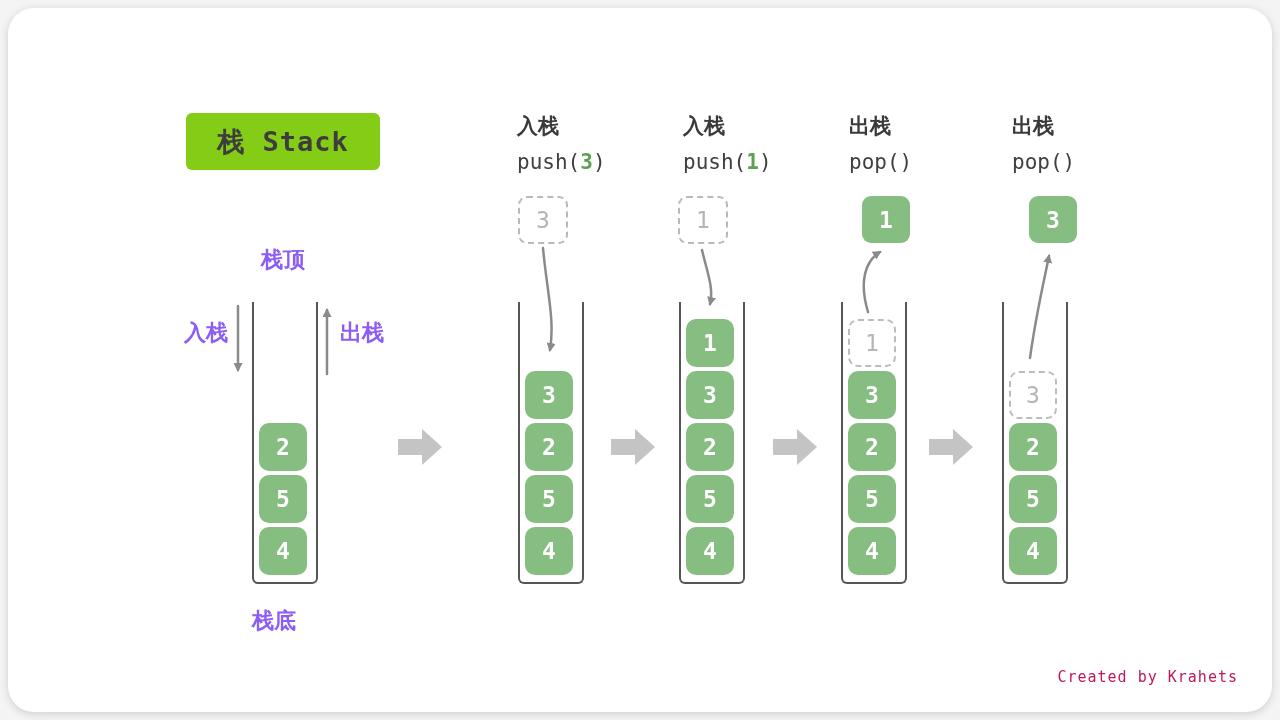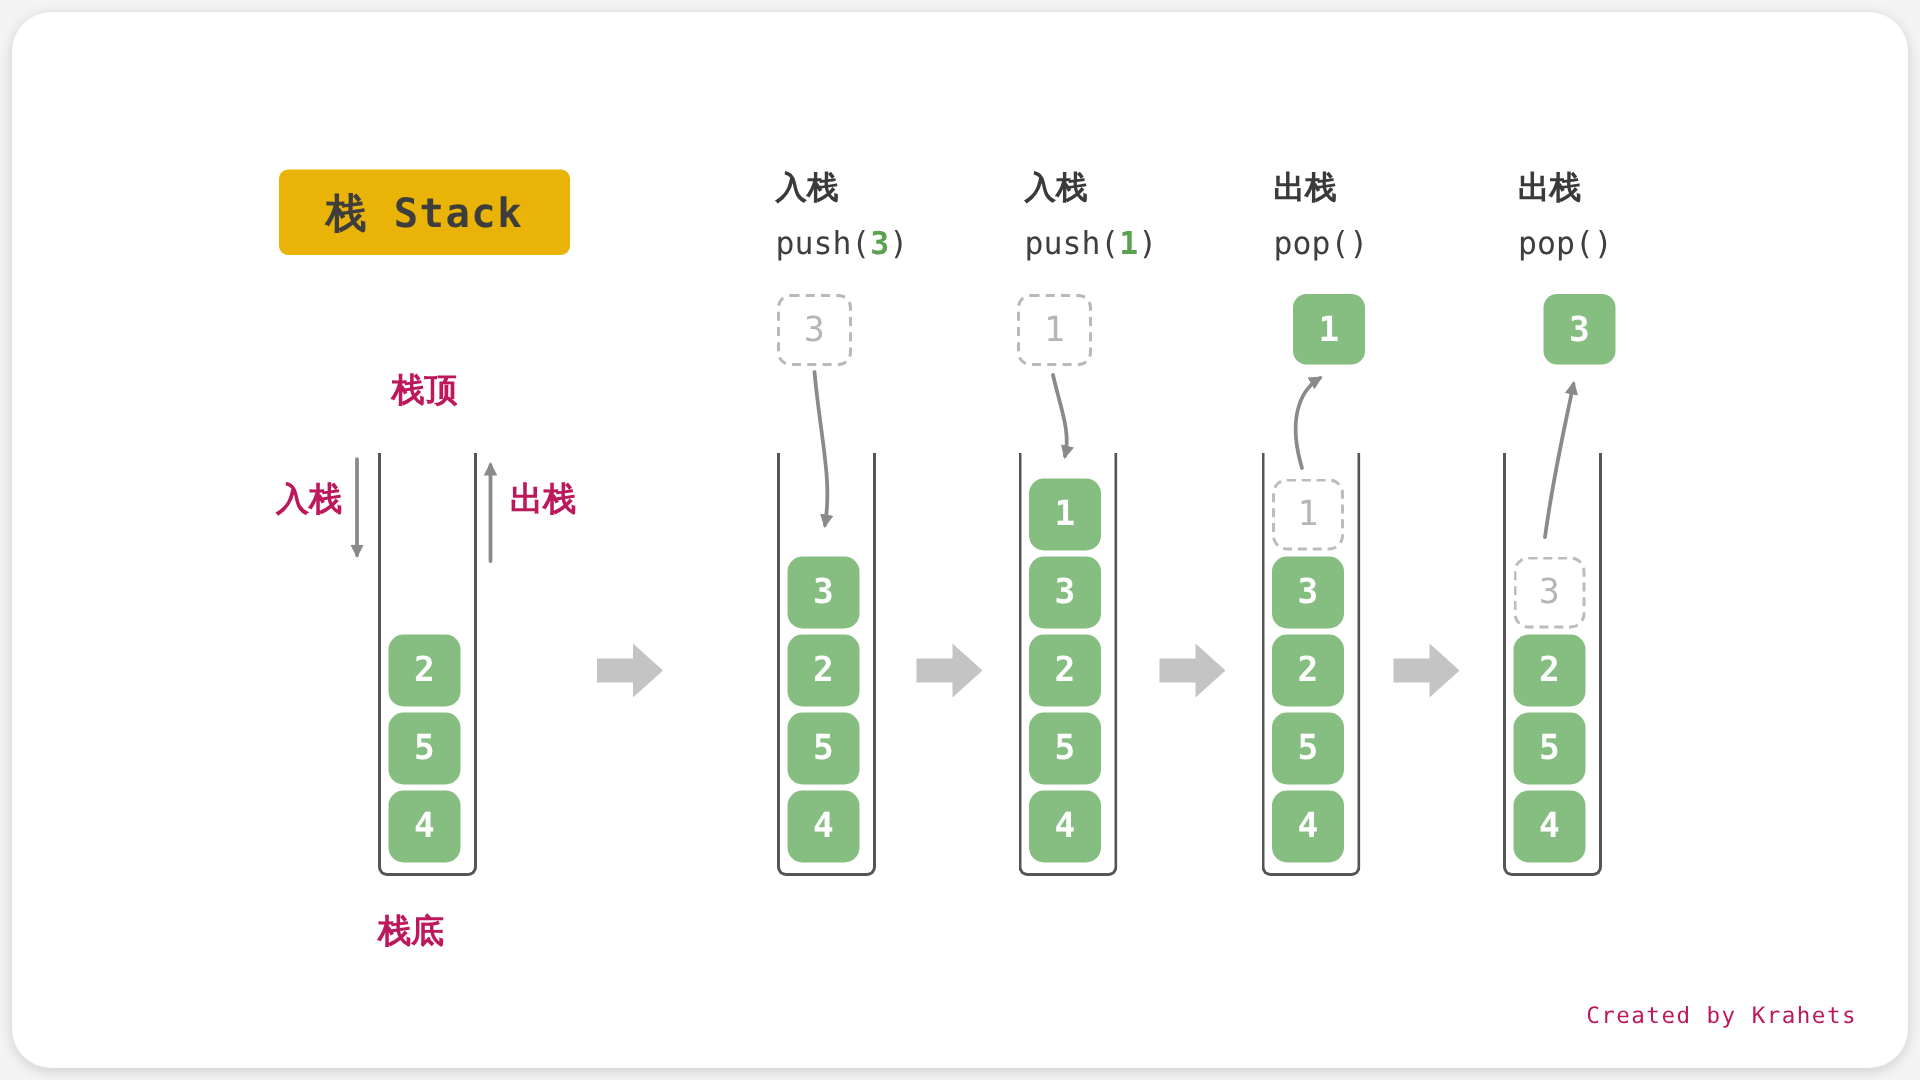--- a/index.html
+++ b/index.html
@@ -1,28 +1,28 @@
 <!DOCTYPE html>
 <html><head>
 <meta charset="utf-8">
 <style>
   html,body{margin:0;padding:0;background:#f4f4f4;}
   .canvas{position:relative;width:1280px;height:720px;overflow:hidden;
           font-family:"Liberation Sans","DejaVu Sans",sans-serif;}
   .card{position:absolute;left:8px;top:8px;width:1264px;height:704px;
         background:#ffffff;border-radius:26px;box-shadow:0 2px 9px rgba(0,0,0,0.16);}
   .title-box{position:absolute;left:186px;top:113px;width:194px;height:57px;
-             background:#eab308;border-radius:6px;display:flex;align-items:center;justify-content:center;}
+             background:#84cc16;border-radius:6px;display:flex;align-items:center;justify-content:center;}
   .title-box span{font-family:"DejaVu Sans Mono",monospace;font-size:27px;font-weight:700;
                   color:#3d3d3d;letter-spacing:1px;}
   .op-header{position:absolute;top:108px;line-height:36px;}
   .op-cn{font-size:21px;font-weight:700;color:#3a3a3a;}
   .op-code{font-family:"DejaVu Sans Mono",monospace;font-size:21px;color:#3f3f3f;text-align:right;}
   .op-code .arg{color:#5aa150;font-weight:700;}
-  .label{position:absolute;font-size:22px;font-weight:700;color:#be185d;}
+  .label{position:absolute;font-size:22px;font-weight:700;color:#8b5cf6;}
   .stack-box{position:absolute;top:302px;width:62px;height:280px;
              border-left:2px solid #555;border-right:2px solid #555;border-bottom:2px solid #555;
              border-bottom-left-radius:6px;border-bottom-right-radius:6px;background:#fff;}
   .item{position:absolute;left:5px;width:48px;height:48px;border-radius:10px;
         background:#86bd80;color:#ffffff;font-family:"DejaVu Sans Mono",monospace;
         font-size:23px;font-weight:700;display:flex;align-items:center;justify-content:center;}
   .item.ghost{background:#ffffff;border:2px dashed #bcbcbc;color:#b5b5b5;
               width:44px;height:44px;left:5px;font-weight:400;}
   .r0{top:225px}.r1{top:173px}.r2{top:121px}.r3{top:69px}.r4{top:17px}
   .float-box{position:absolute;width:48px;height:47px;border-radius:9px;

